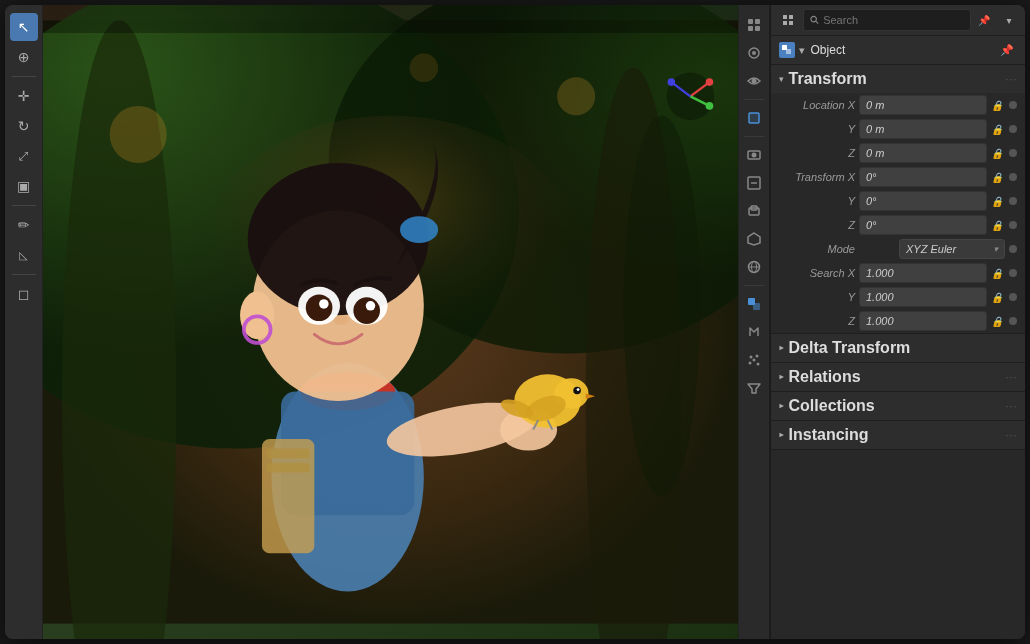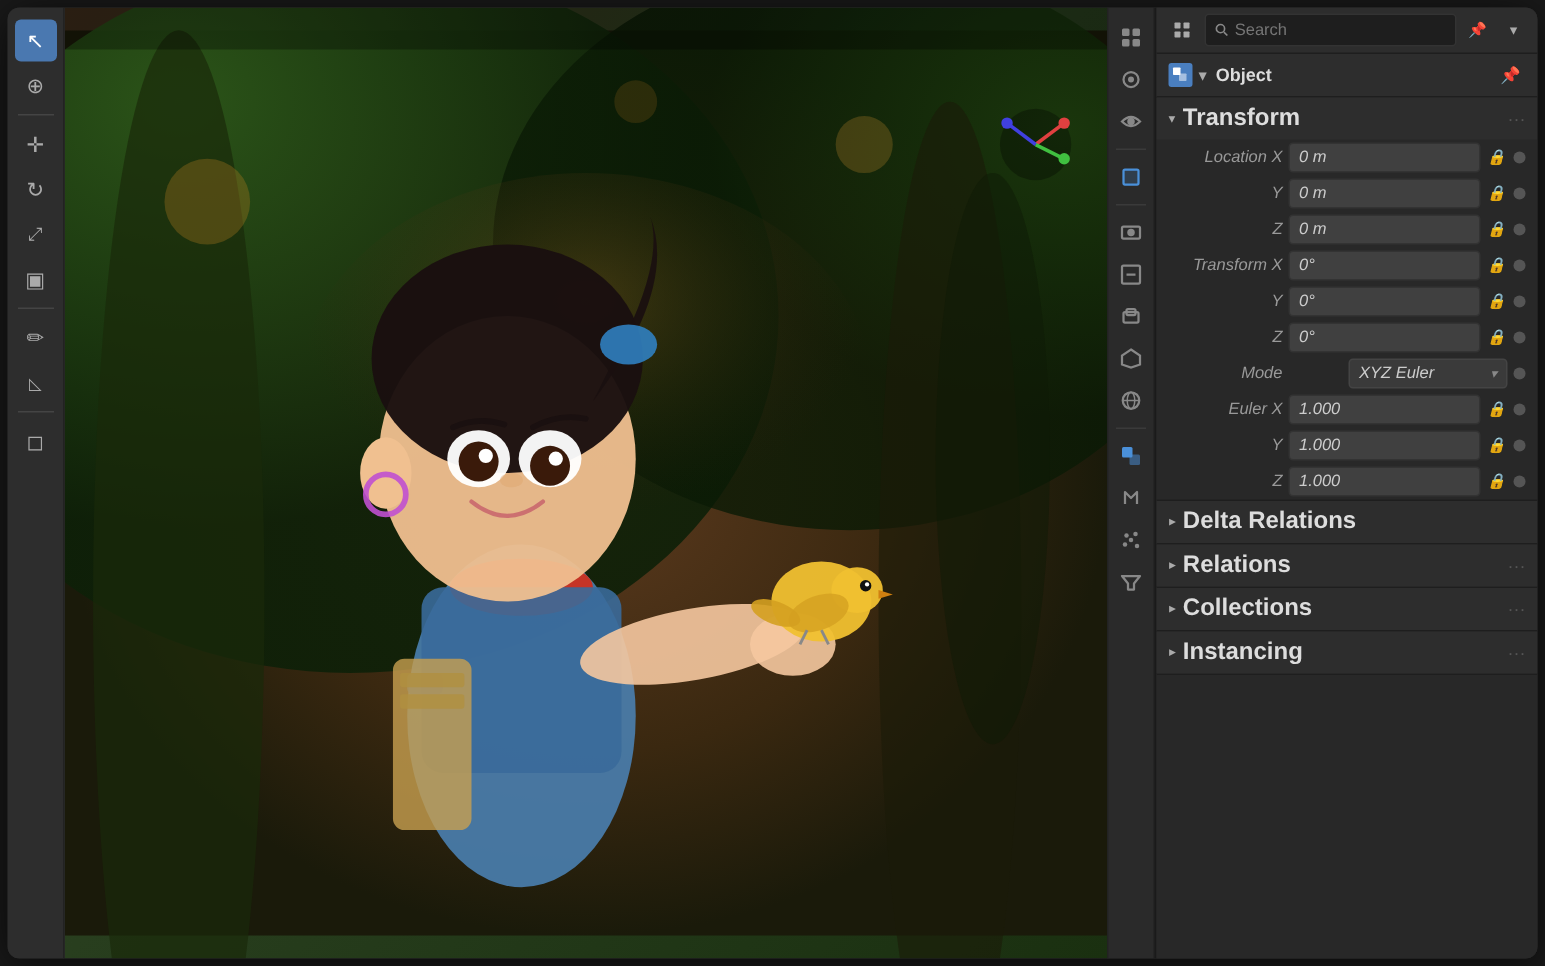--- a/index.html
+++ b/index.html
@@ -567,21 +567,21 @@
     </div>
 
     <div class="object-name-row">
       <div class="object-icon">
         <svg width="12" height="12" viewBox="0 0 12 12">
             <rect x="1" y="1" width="5" height="5" fill="#fff" rx="0.5"></rect>
             <rect x="5" y="5" width="5" height="5" fill="rgba(255,255,255,0.5)" rx="0.5"></rect>
           </svg>
       </div>
       <span style="color:#aaa;font-size:11px;margin-right:2px;">▾</span>
-      <span style="font-size:12px;color:#ddd;font-weight:bold;flex:1;">Object</span>
+      <span style="font-size:12px;color:#ddd;font-weight:normal;flex:1;">Object</span>
       <button class="pin-btn" style="font-size:11px;color:#888;background:transparent;border:none;cursor:pointer;">📌</button>
     </div>
 
     <div class="properties-content">
 
       <div class="prop-section">
         <div class="section-header">
           <span class="section-arrow">▾</span>
           <span class="section-title">Transform</span>
           <span class="section-dots">···</span>
@@ -644,21 +644,21 @@
         <div class="prop-row">
           <span class="prop-label">Mode</span>
           <div class="prop-select">
             <span>XYZ Euler</span>
             <span style="font-size:9px;color:#888;">▾</span>
           </div>
           <div class="prop-dot"></div>
         </div>
 
         <div class="prop-row">
-          <span class="prop-label">Euler X</span>
+          <span class="prop-label">Search X</span>
           <div class="prop-value-field">
             <span>1.000</span>
           </div>
           <span class="prop-lock">🔒</span>
           <div class="prop-dot"></div>
         </div>
 
         <div class="prop-row">
           <span class="prop-label">Y</span>
           <div class="prop-value-field">
@@ -674,21 +674,21 @@
             <span>1.000</span>
           </div>
           <span class="prop-lock">🔒</span>
           <div class="prop-dot"></div>
         </div>
       </div>
 
       <div class="prop-section">
         <div class="section-header">
           <span class="section-arrow" style="transform: rotate(-90deg); display:inline-block;">▾</span>
-          <span class="section-title">Delta Relations</span>
+          <span class="section-title">Delta Transform</span>
         </div>
       </div>
 
       <div class="prop-section">
         <div class="section-header">
           <span class="section-arrow" style="transform: rotate(-90deg); display:inline-block;">▾</span>
           <span class="section-title">Relations</span>
           <span class="section-dots">···</span>
         </div>
       </div>

